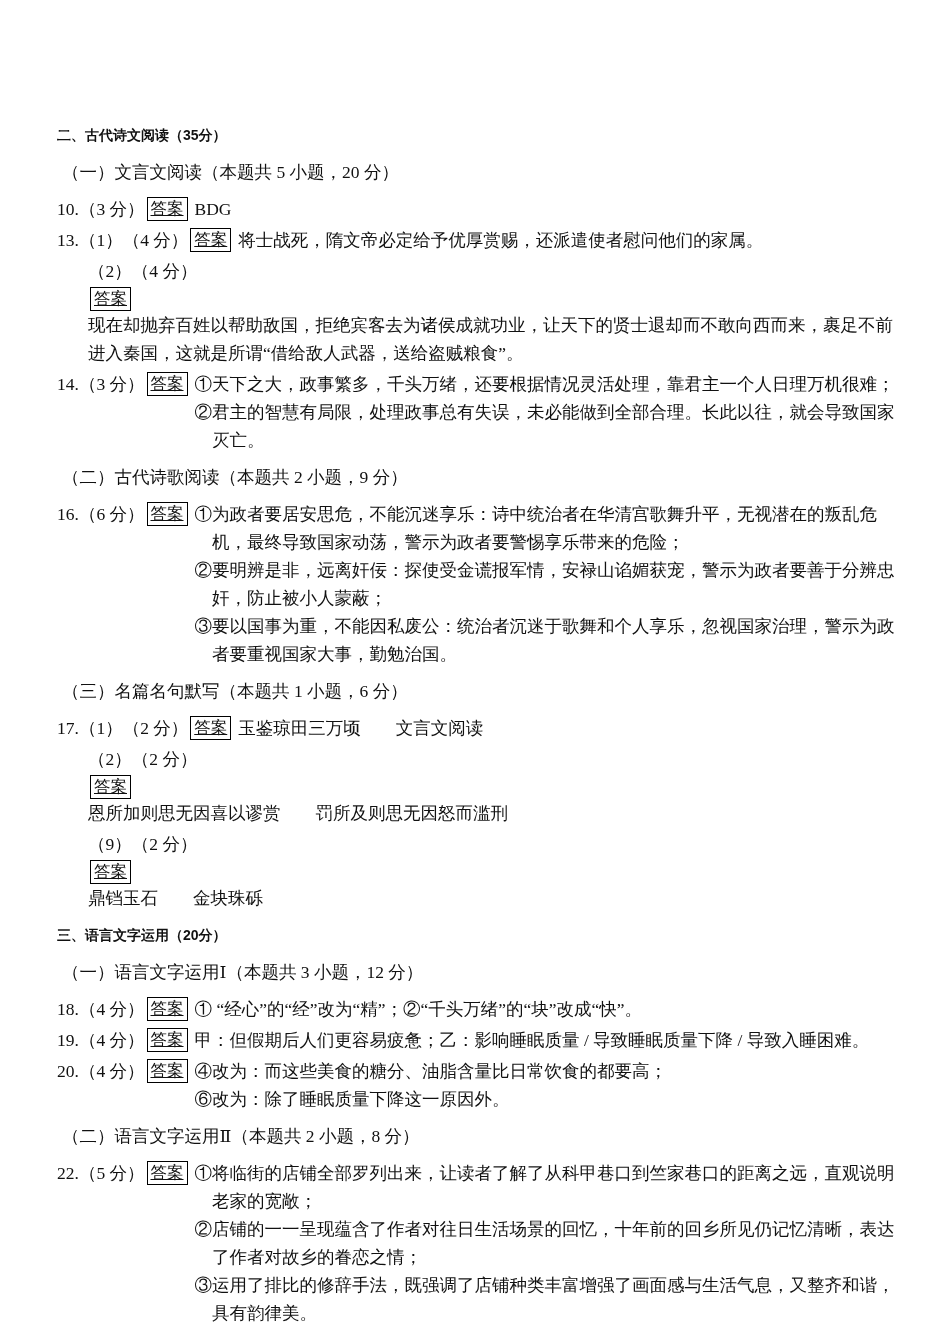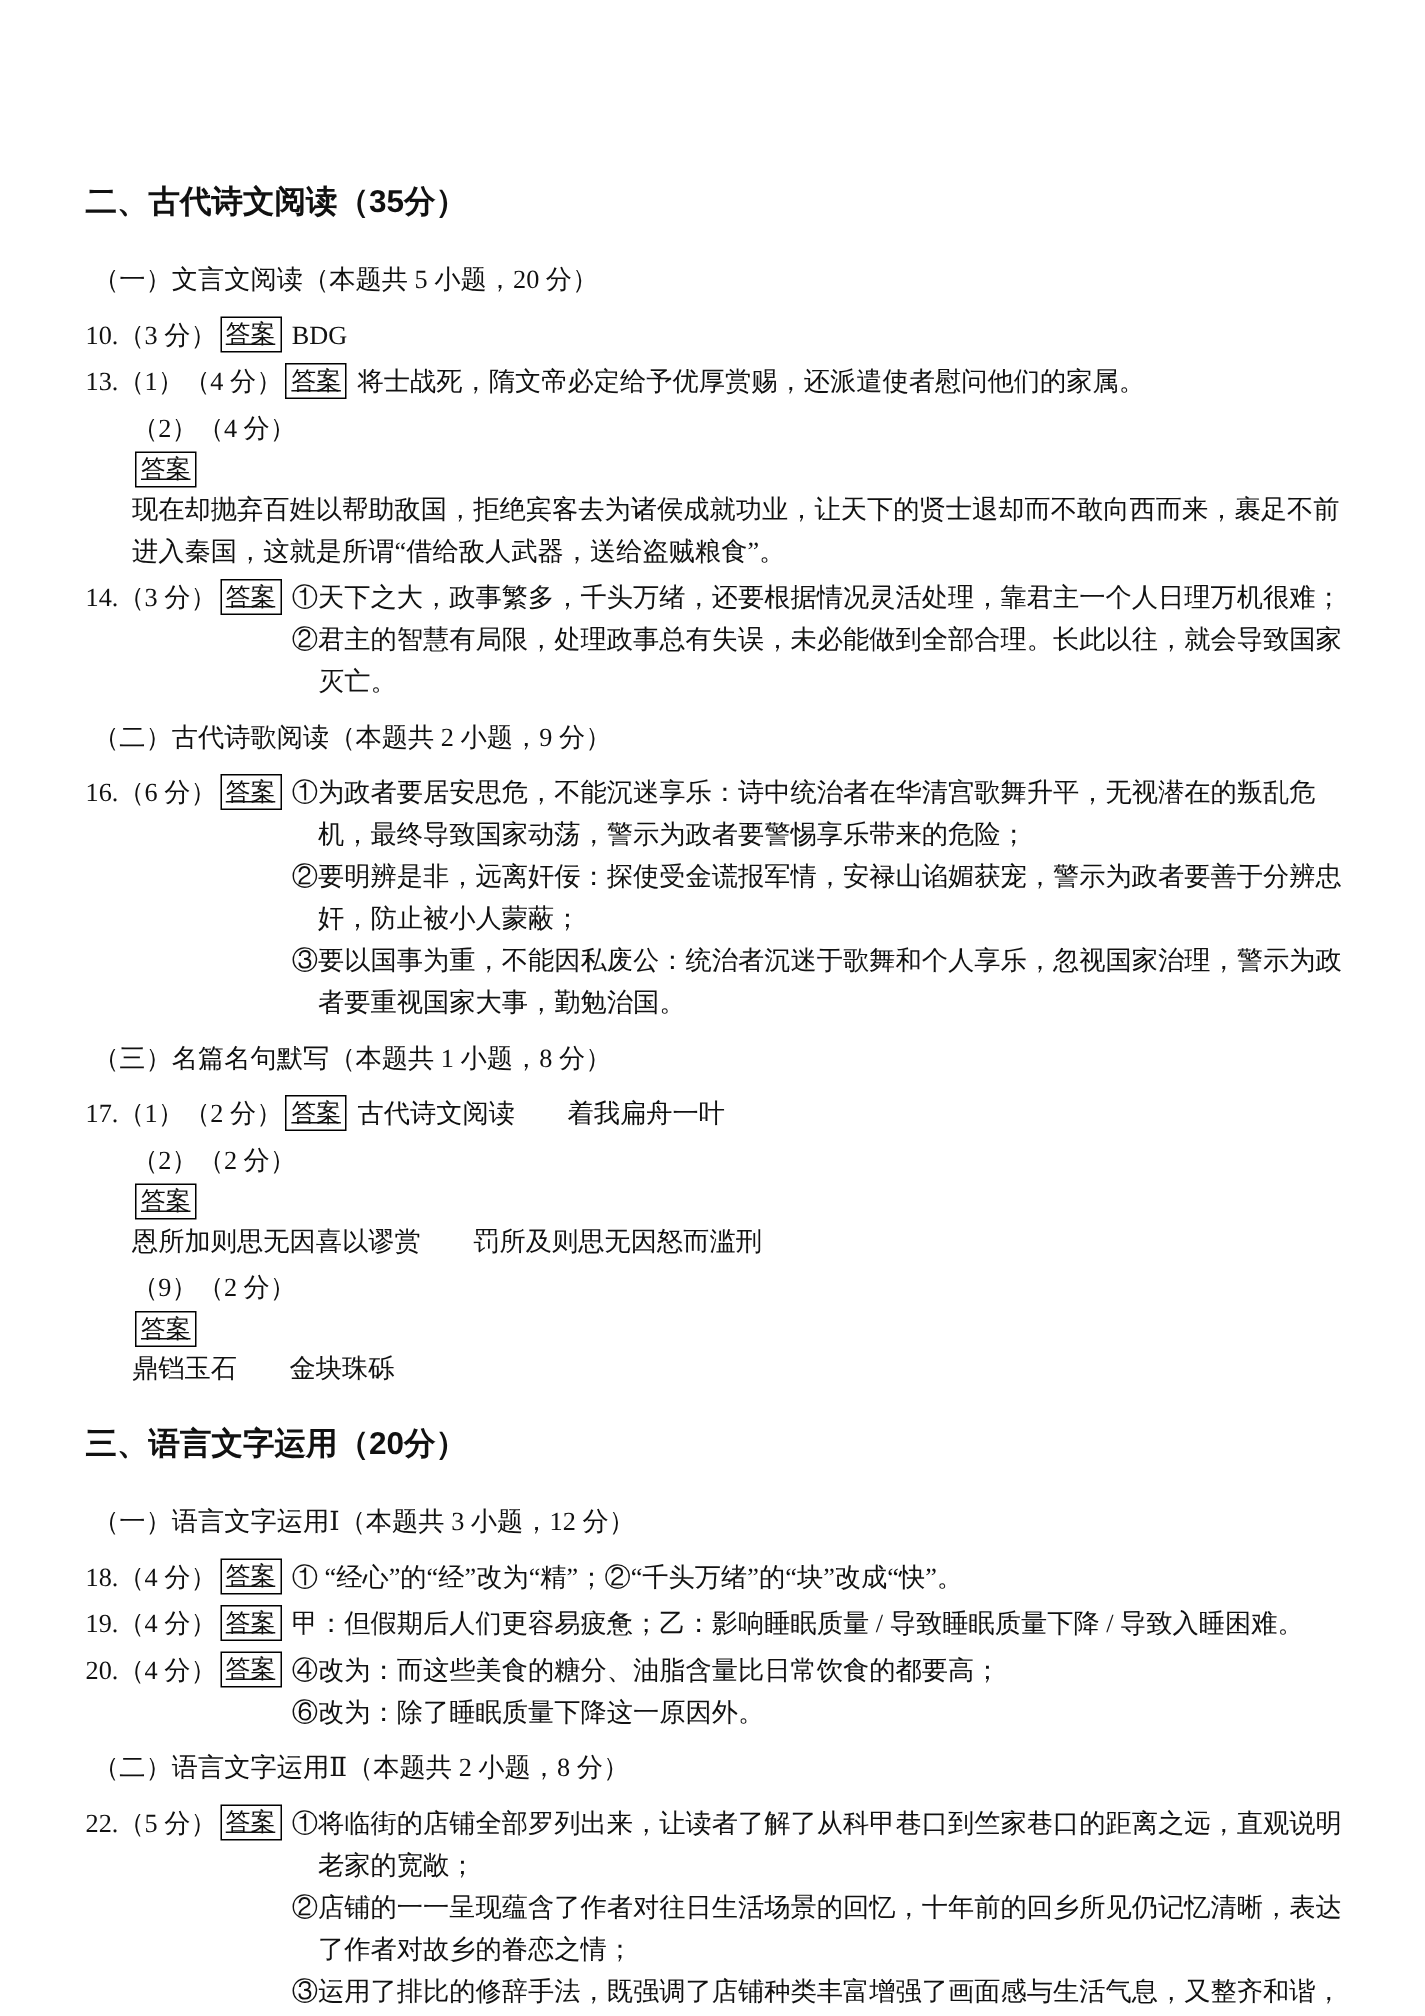--- a/index.html
+++ b/index.html
@@ -17,22 +17,22 @@
     padding: 121px 46px 20px 57px;
     font-family: "Liberation Serif", "DejaVu Serif", serif;
     font-size: 17.5px;
     line-height: 28px;
     color: #111111;
     overflow: hidden;
   }
   .h1 {
     font-weight: 700;
     font-family: "Liberation Sans", "DejaVu Sans", sans-serif;
-    font-size: 21px;
-    margin: 23px 0;
+    font-size: 14px;
+    margin: 9px 0;
   }
   .doc > .h1:first-child { margin-top: 0; }
   .h2 {
     margin: 9px 0;
     padding-left: 5px;
   }
   .item {
     display: flex;
     align-items: flex-start;
     margin: 3px 0;
@@ -91,26 +91,26 @@
       <div class="h2">（二）古代诗歌阅读（本题共 2 小题，9 分）</div>
       <div class="item">
         <span class="item-label">16.（6 分）</span>
         <span class="answer-tag">答案</span>
         <div class="item-body">
           <div class="part hang">①为政者要居安思危，不能沉迷享乐：诗中统治者在华清宫歌舞升平，无视潜在的叛乱危机，最终导致国家动荡，警示为政者要警惕享乐带来的危险；</div>
           <div class="part hang">②要明辨是非，远离奸佞：探使受金谎报军情，安禄山谄媚获宠，警示为政者要善于分辨忠奸，防止被小人蒙蔽；</div>
           <div class="part hang">③要以国事为重，不能因私废公：统治者沉迷于歌舞和个人享乐，忽视国家治理，警示为政者要重视国家大事，勤勉治国。</div>
         </div>
       </div>
-      <div class="h2">（三）名篇名句默写（本题共 1 小题，8 分）</div>
+      <div class="h2">（三）名篇名句默写（本题共 1 小题，6 分）</div>
       <div class="item">
         <span class="item-label">17.（1）（2 分）</span>
         <span class="answer-tag">答案</span>
         <div class="item-body">
-          <div class="part">古代诗文阅读　　着我扁舟一叶</div>
+          <div class="part">玉鉴琼田三万顷　　文言文阅读</div>
         </div>
       </div>
       <div class="item sub">
         <span class="item-label">（2）（2 分）</span>
         <span class="answer-tag">答案</span>
         <div class="item-body">
           <div class="part">恩所加则思无因喜以谬赏　　罚所及则思无因怒而滥刑</div>
         </div>
       </div>
       <div class="item sub">

